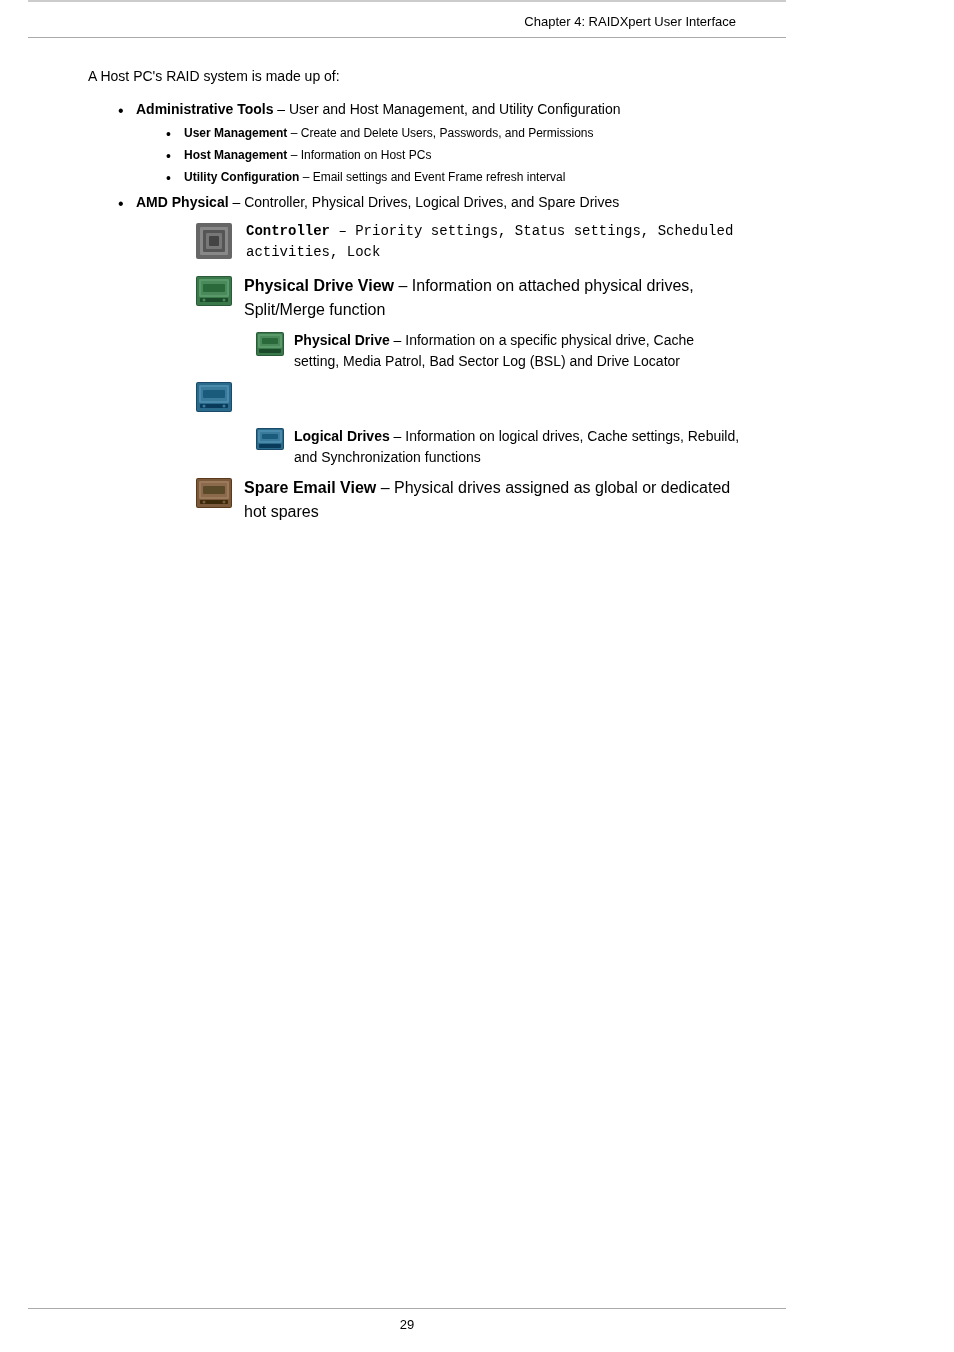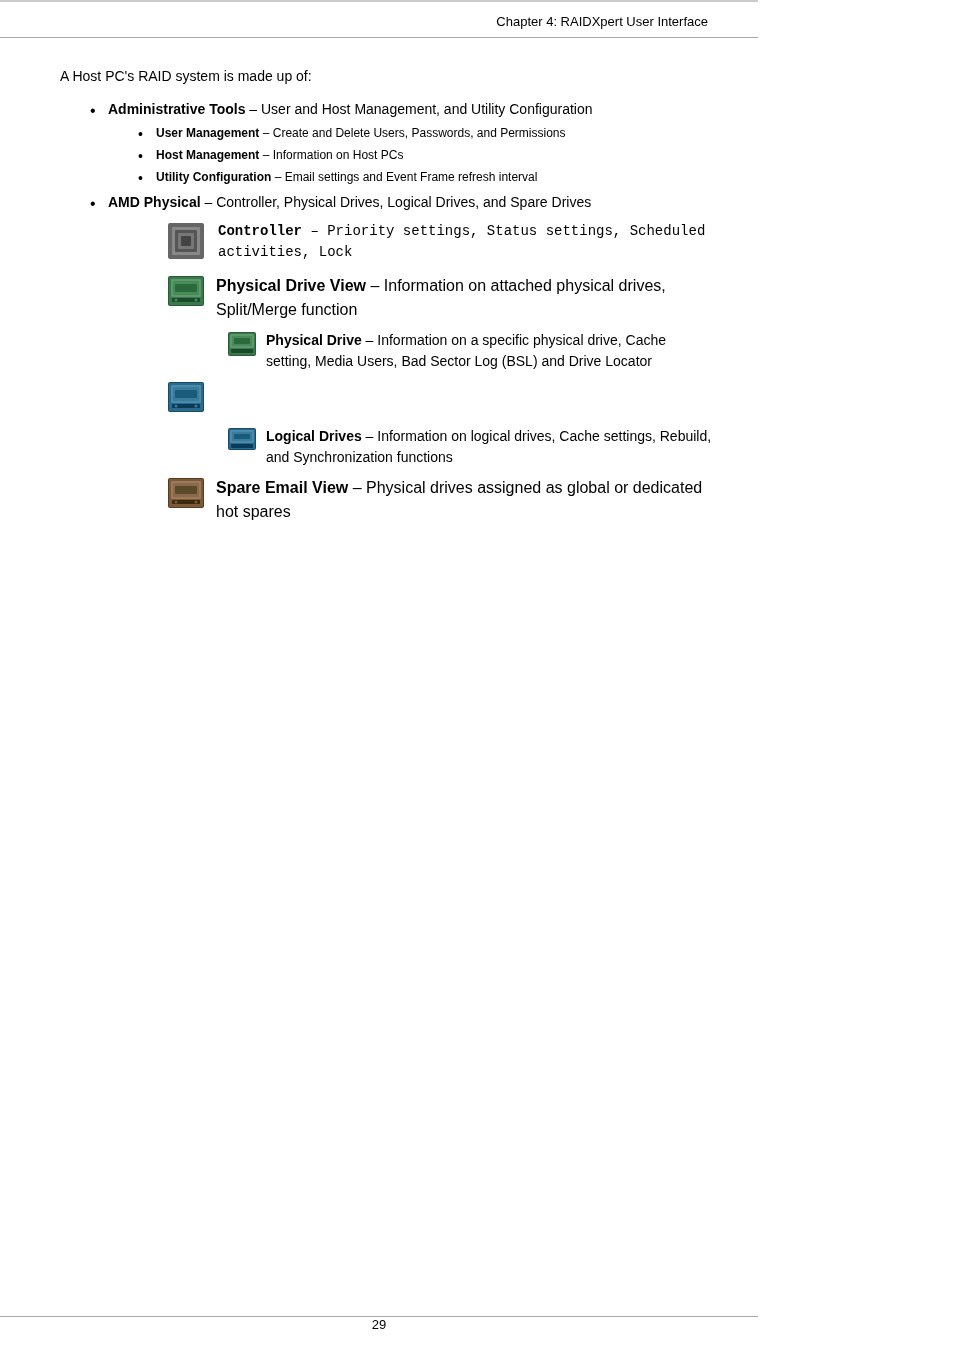--- a/index.html
+++ b/index.html
@@ -16,20 +16,21 @@
       width: 954px;
       min-height: 1352px;
     }
 
     .page-container {
       width: 758px;
       min-height: 1352px;
       background: #ffffff;
       padding: 0;
       position: relative;
+      margin-left: 28px;
     }
 
     .top-border {
       width: 100%;
       height: 2px;
       background: #cccccc;
       margin-bottom: 0;
     }
 
     .chapter-header {
@@ -146,20 +147,21 @@
 
     .page-footer {
       position: absolute;
       bottom: 20px;
       left: 0;
       right: 0;
       text-align: center;
       font-size: 13px;
       color: #000;
       border-top: 1px solid #aaa;
+      padding-top: 8px;
     }
 
     
     .icon-svg-container {
       flex-shrink: 0;
       margin-right: 14px;
       margin-top: 2px;
     }
 
     .icon-svg-container-nested {
@@ -249,21 +251,21 @@
             <svg width="28" height="24" viewBox="0 0 28 24" xmlns="http://www.w3.org/2000/svg">
               <rect width="28" height="24" rx="2" fill="#2a5a3a"></rect>
               <rect x="1" y="1" width="26" height="22" rx="1" fill="#3a7a4a"></rect>
               <rect x="2" y="2" width="24" height="14" rx="1" fill="#5a9a6a"></rect>
               <rect x="3" y="17" width="22" height="4" rx="1" fill="#1a4a2a"></rect>
               <rect x="4" y="4" width="20" height="10" rx="1" fill="#4a8a5a"></rect>
               <rect x="6" y="6" width="16" height="6" rx="1" fill="#2a6a3a"></rect>
             </svg>
           </div>
           <div class="icon-text">
-            <span class="bold">Physical Drive</span><span> – Information on a specific physical drive, Cache setting, Media Users, Bad Sector Log (BSL) and Drive Locator</span>
+            <span class="bold">Physical Drive</span><span> – Information on a specific physical drive, Cache setting, Media Patrol, Bad Sector Log (BSL) and Drive Locator</span>
           </div>
         </div>
 
         
         <div class="icon-block-nested">
           <div class="icon-svg-container-nested">
             <svg width="36" height="30" viewBox="0 0 36 30" xmlns="http://www.w3.org/2000/svg">
               <rect width="36" height="30" rx="2" fill="#1a4a6a"></rect>
               <rect x="1" y="1" width="34" height="28" rx="1" fill="#2a6a8a"></rect>
               <rect x="3" y="3" width="30" height="18" rx="1" fill="#4a8aaa"></rect>

